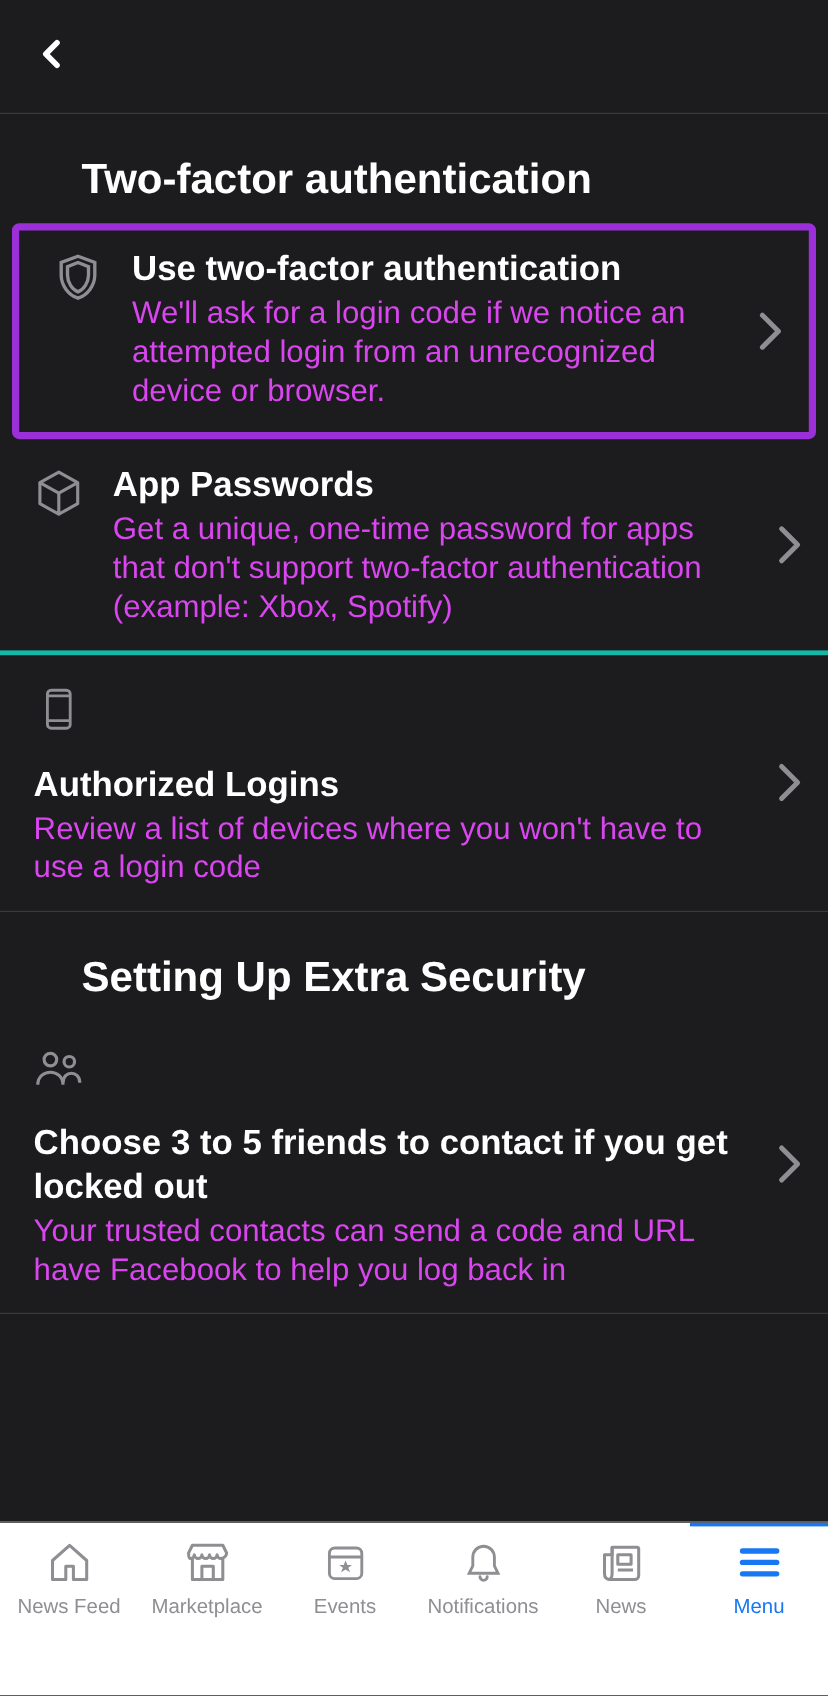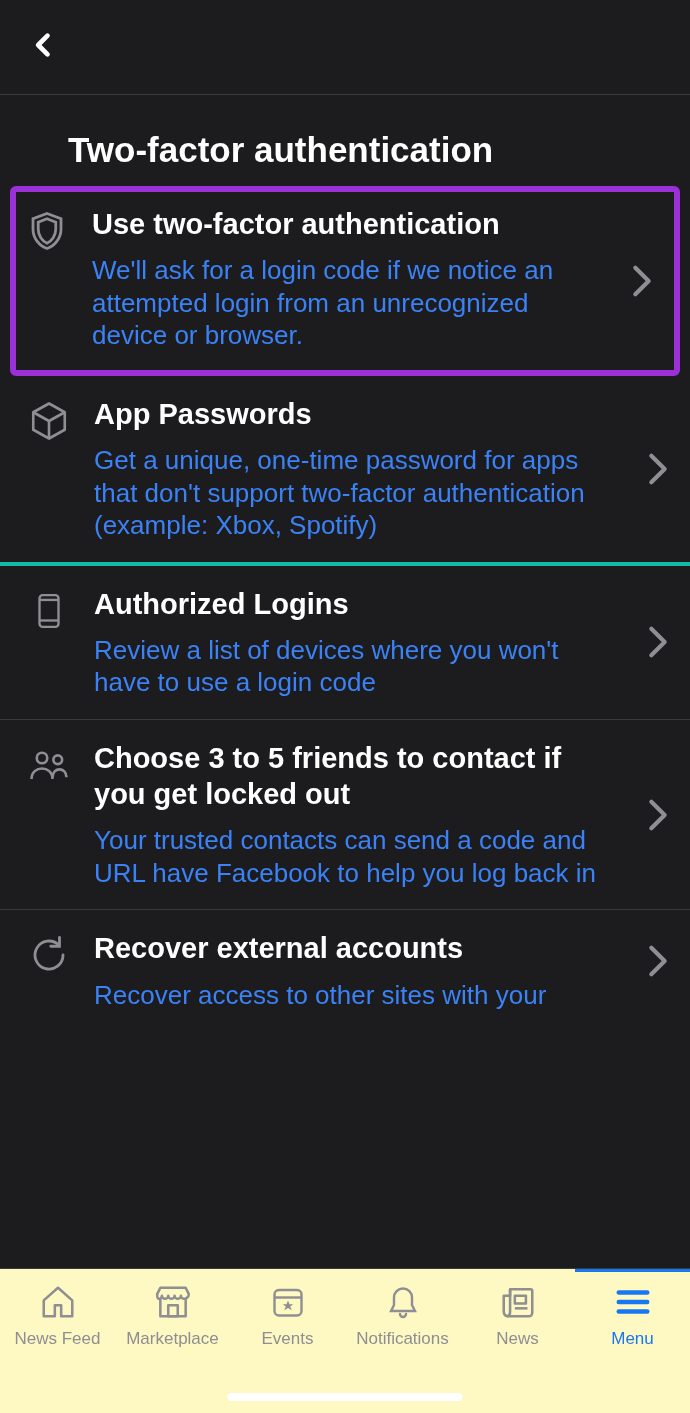--- a/index.html
+++ b/index.html
@@ -41,20 +41,21 @@
     .row {
       display: flex;
       align-items: flex-start;
       padding: 20px 28px 20px 28px;
       border-bottom: 4px solid #14b8a6;
       gap: 24px;
       position: relative;
     }
     .row:last-child {
       border-bottom: none;
+      flex-direction: column;
     }
     .row-icon {
       width: 42px;
       height: 42px;
       flex-shrink: 0;
       display: flex;
       align-items: flex-start;
       justify-content: center;
       margin-top: 4px;
     }
@@ -64,45 +65,45 @@
       padding-right: 50px;
     }
     .row-title {
       font-size: 29px;
       font-weight: 600;
       color: #fff;
       line-height: 1.25;
     }
     .row-sub {
       font-size: 26px;
-      color: #3b82f6;
+      color: #d946ef;
       line-height: 1.25;
-      margin-top: 12px;
+      margin-top: 2px;
     }
     .row-chevron {
       position: absolute;
       right: 22px;
       top: 50%;
       transform: translateY(-50%);
       width: 20px;
       height: 34px;
     }
     .highlight {
       border: 6px solid #9b2fd8;
       border-radius: 6px;
       margin: 6px 10px 0 10px;
-      padding: 14px 18px 18px 10px;
+      padding: 14px 18px 18px 28px;
     }
     .bottom-nav {
       position: absolute;
       bottom: 0;
       left: 0;
       right: 0;
       height: 145px;
-      background: #fef9c3;
+      background: #ffffff;
       border-top: 1px solid #3a3a3c;
       display: flex;
       justify-content: space-around;
       align-items: flex-start;
       padding-top: 12px;
     }
     .nav-item {
       display: flex;
       flex-direction: column;
       align-items: center;
@@ -204,20 +205,21 @@
         <div class="row-title">Authorized Logins</div>
         <div class="row-sub">Review a list of devices where you won't have to use a login code</div>
       </div>
       <svg class="row-chevron" viewBox="0 0 12 20" fill="none" stroke="#8e8e93" stroke-width="2.5" stroke-linecap="round" stroke-linejoin="round">
         <polyline points="2 2 10 10 2 18"></polyline>
       </svg>
     </div>
   </div>
 
   <div class="section-group">
+    <div class="section-title">Setting Up Extra Security</div>
 
 
     <div class="row" style="border-bottom:none;">
       <div class="row-icon">
         <svg viewBox="0 0 24 24" width="44" height="42" fill="none" stroke="#8e8e93" stroke-width="1.5">
           <circle cx="8" cy="8" r="3"></circle>
           <circle cx="17" cy="9" r="2.5"></circle>
           <path d="M2 20 C2 16 5 14 8 14 C11 14 14 16 14 20"></path>
           <path d="M14 19 C14 16 16 14.5 18 14.5 C20 14.5 22 16 22 19"></path>
         </svg>
@@ -227,35 +229,20 @@
         <div class="row-sub">Your trusted contacts can send a code and URL have Facebook to help you log back in</div>
       </div>
       <svg class="row-chevron" viewBox="0 0 12 20" fill="none" stroke="#8e8e93" stroke-width="2.5" stroke-linecap="round" stroke-linejoin="round">
         <polyline points="2 2 10 10 2 18"></polyline>
       </svg>
     </div>
   </div>
 
   <div>
 
-    <div class="row" style="border-bottom:none; padding-bottom:0;">
-      <div class="row-icon">
-        <svg viewBox="0 0 24 24" width="42" height="42" fill="none" stroke="#8e8e93" stroke-width="1.6" stroke-linecap="round">
-          <path d="M20 12 A8 8 0 1 1 17.6 6.3"></path>
-          <polyline points="18 2 18 7 13 7"></polyline>
-        </svg>
-      </div>
-      <div class="row-body">
-        <div class="row-title">Recover external accounts</div>
-        <div class="row-sub">Recover access to other sites with your</div>
-      </div>
-      <svg class="row-chevron" viewBox="0 0 12 20" fill="none" stroke="#8e8e93" stroke-width="2.5" stroke-linecap="round" stroke-linejoin="round">
-        <polyline points="2 2 10 10 2 18"></polyline>
-      </svg>
-    </div>
   </div>
 
 </div>
 
 <div class="bottom-nav">
   <div class="nav-active-bar" style="right:0; width:16.66%;"></div>
 
   <div class="nav-item">
     <div class="nav-icon">
       <svg viewBox="0 0 24 24" width="38" height="38" fill="none" stroke="#8e8e93" stroke-width="1.6" stroke-linejoin="round">

